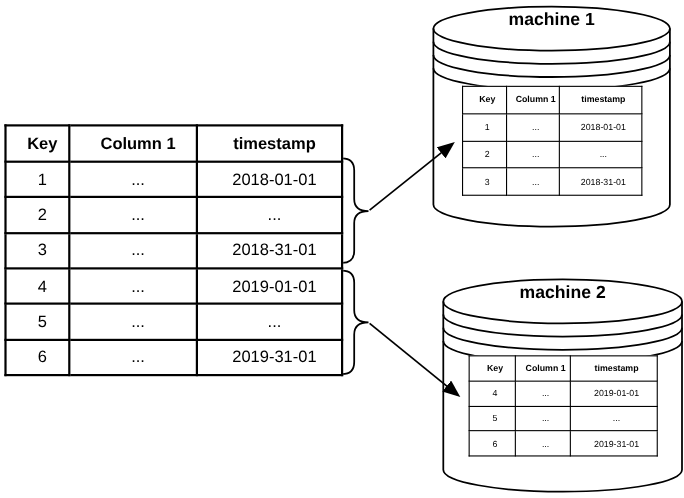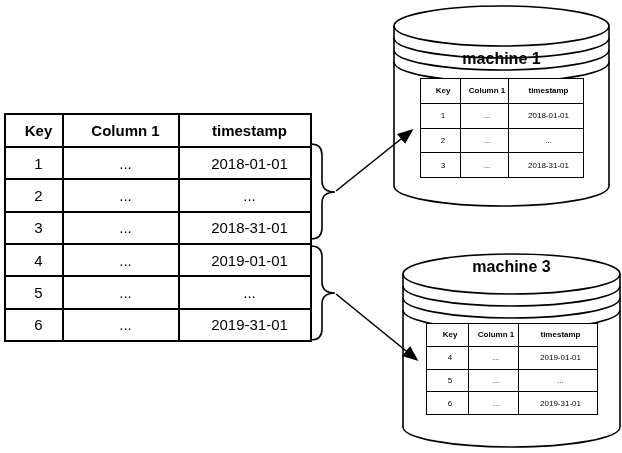--- a/index.html
+++ b/index.html
@@ -13,21 +13,21 @@
   .main-table td{border:2px solid #000;padding:0 0 0 9px;}
   .main-table tr.hdr td{font-weight:bold;height:31px;}
 
   .m-table{position:absolute;font-size:8px;}
   .m-table td{border:1px solid #000;padding:0 0 0 5px;}
   .m-table tr.hdr td{font-weight:bold;}
   .m-table-1{left:420px;top:78px;width:163px;height:100px;}
   .m-table-2{left:426px;top:323px;width:171px;height:92px;}
 
   .m-title{position:absolute;font-size:16px;font-weight:bold;text-align:center;color:#000;}
-  .m-title-1{left:394px;top:10px;width:215px;margin-top:40px;}
+  .m-title-1{left:394px;top:10px;width:215px;}
   .m-title-2{left:403px;top:258px;width:217px;}
 </style>
 </head>
 <body>
 
 <div class="canvas">
 
   <svg class="layer-svg" viewBox="0 0 622 453" xmlns="http://www.w3.org/2000/svg">
     <defs>
       <marker id="arrowhead" markerWidth="10" markerHeight="8" refX="8" refY="4" orient="auto">
@@ -129,21 +129,21 @@
       <td>...</td>
     </tr>
     <tr>
       <td>3</td>
       <td>...</td>
       <td>2018-31-01</td>
     </tr>
   </tbody>
     </table>
 
-  <div class="m-title m-title-2">machine 3</div>
+  <div class="m-title m-title-2">machine 2</div>
   <table class="m-table m-table-2">
     <colgroup>
         <col style="width:42px">
         <col style="width:50px">
         <col style="width:79px">
       </colgroup>
     <tbody>
         <tr class="hdr">
       <td>Key</td>
       <td>Column 1</td>

